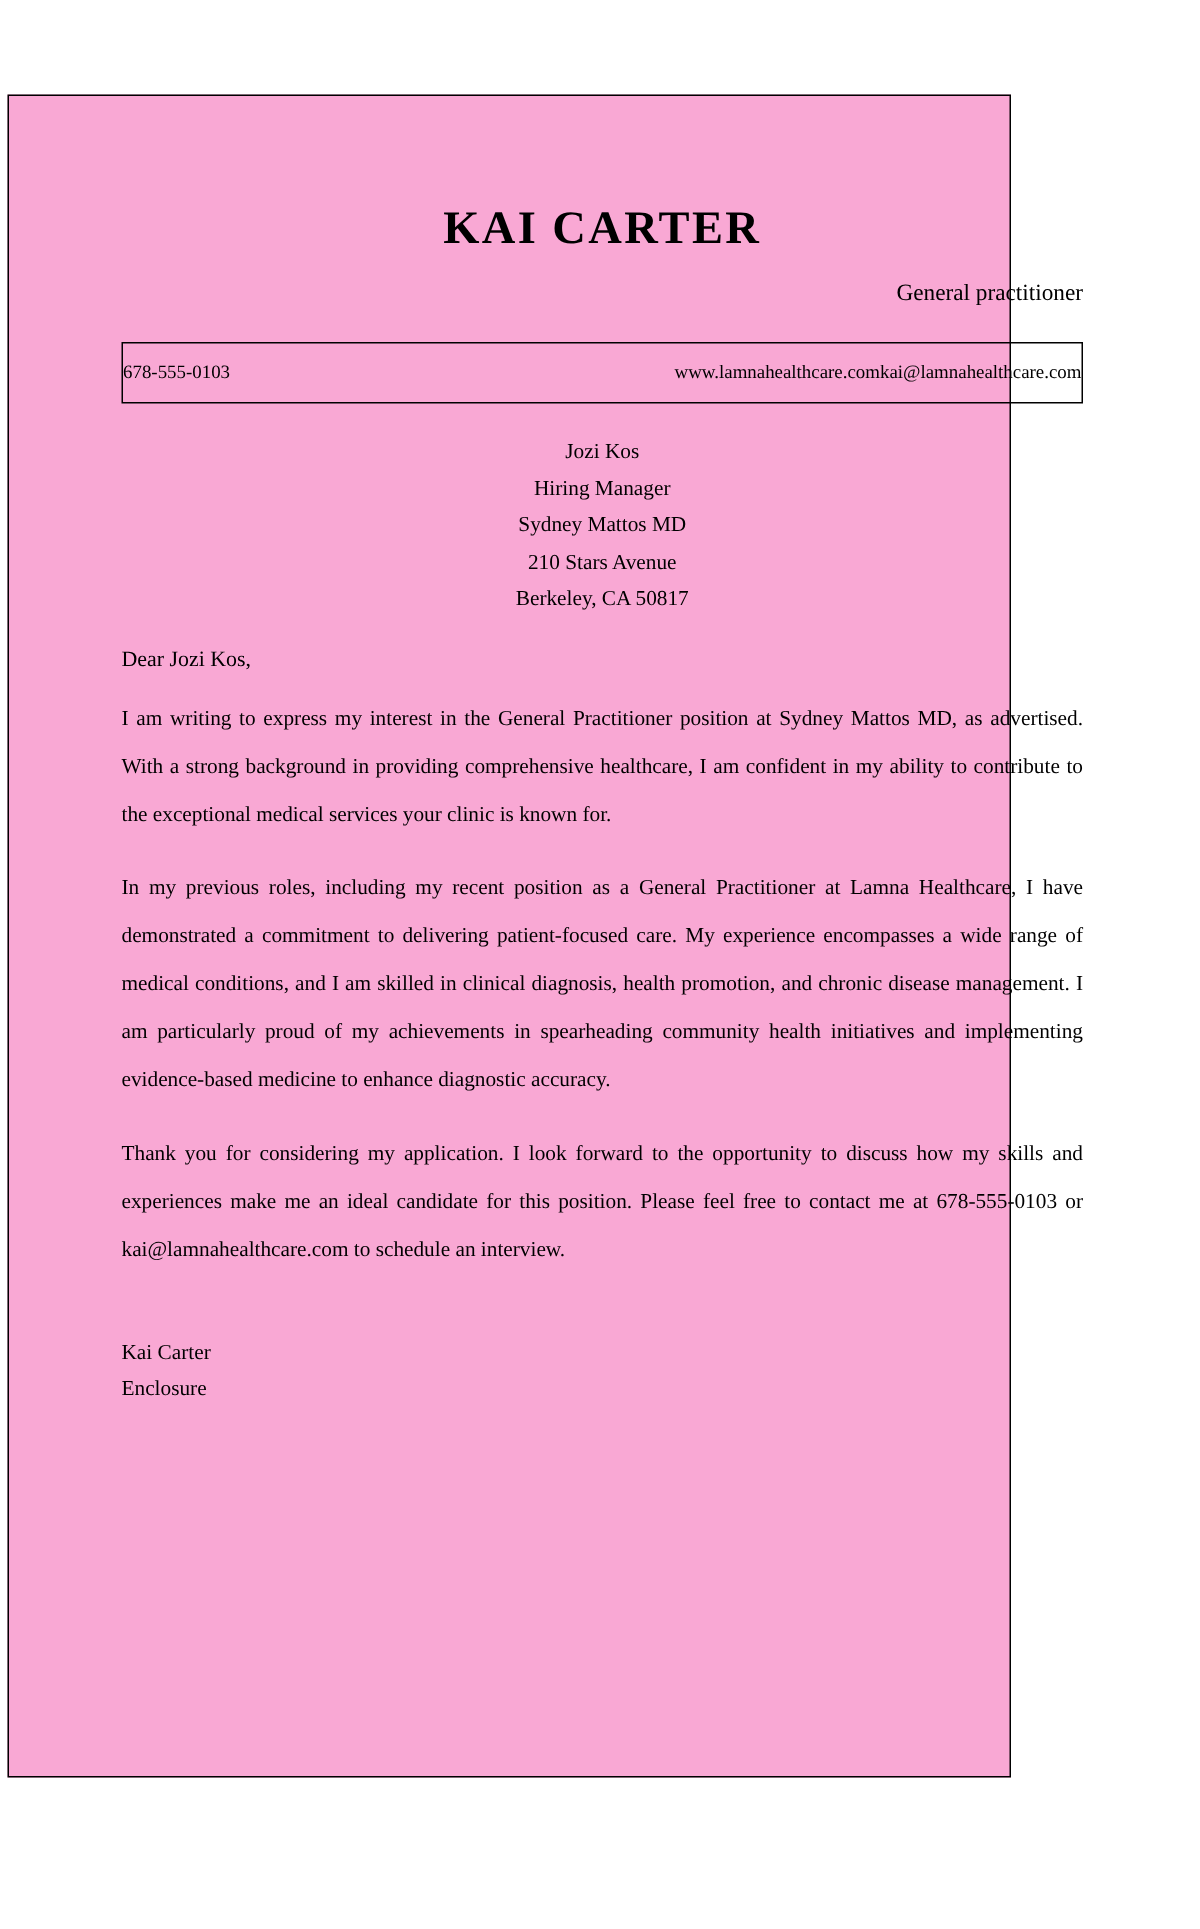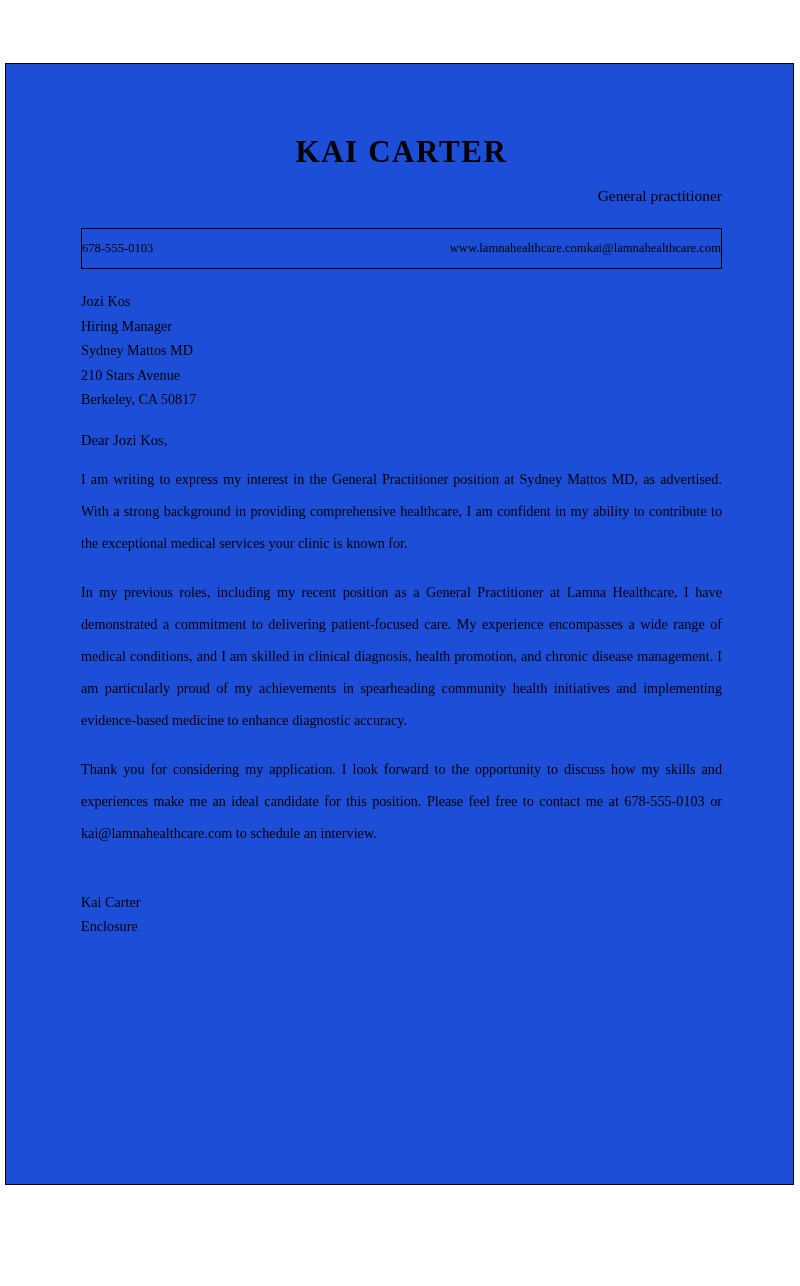--- a/index.html
+++ b/index.html
@@ -15,25 +15,25 @@
     font-family: "Liberation Serif", "DejaVu Serif", serif;
     color: #000000;
     -webkit-font-smoothing: antialiased;
   }
 
   
   .page-sheet {
     position: absolute;
     left: 5px;
     top: 63px;
-    width: 789px;
+    width: 669px;
     height: 1122px;
     border: 1.4px solid #000000;
     box-sizing: border-box;
-    background: #1d4ed8;
+    background: #f9a8d4;
   }
 
   .page-inner {
     position: absolute;
     left: 75px;           
     top: 0;
     width: 641px;
   }
 
   
@@ -72,21 +72,21 @@
   .contact-phone   { flex: 0 0 auto; text-align: left; }
   .contact-website { flex: 1 1 auto; text-align: right; }
   .contact-email   { flex: 0 0 auto; text-align: center; }
 
   
   .recipient-block {
     margin-top: 20px;
     font-size: 14.2px;
     line-height: 24.6px;
   }
-  .recipient-line { white-space: nowrap; }
+  .recipient-line { white-space: nowrap; text-align: center; }
 
   
   .salutation {
     margin-top: 19px;
     font-size: 14.6px;
     font-weight: normal;
     line-height: 1.35;
   }
 
   

